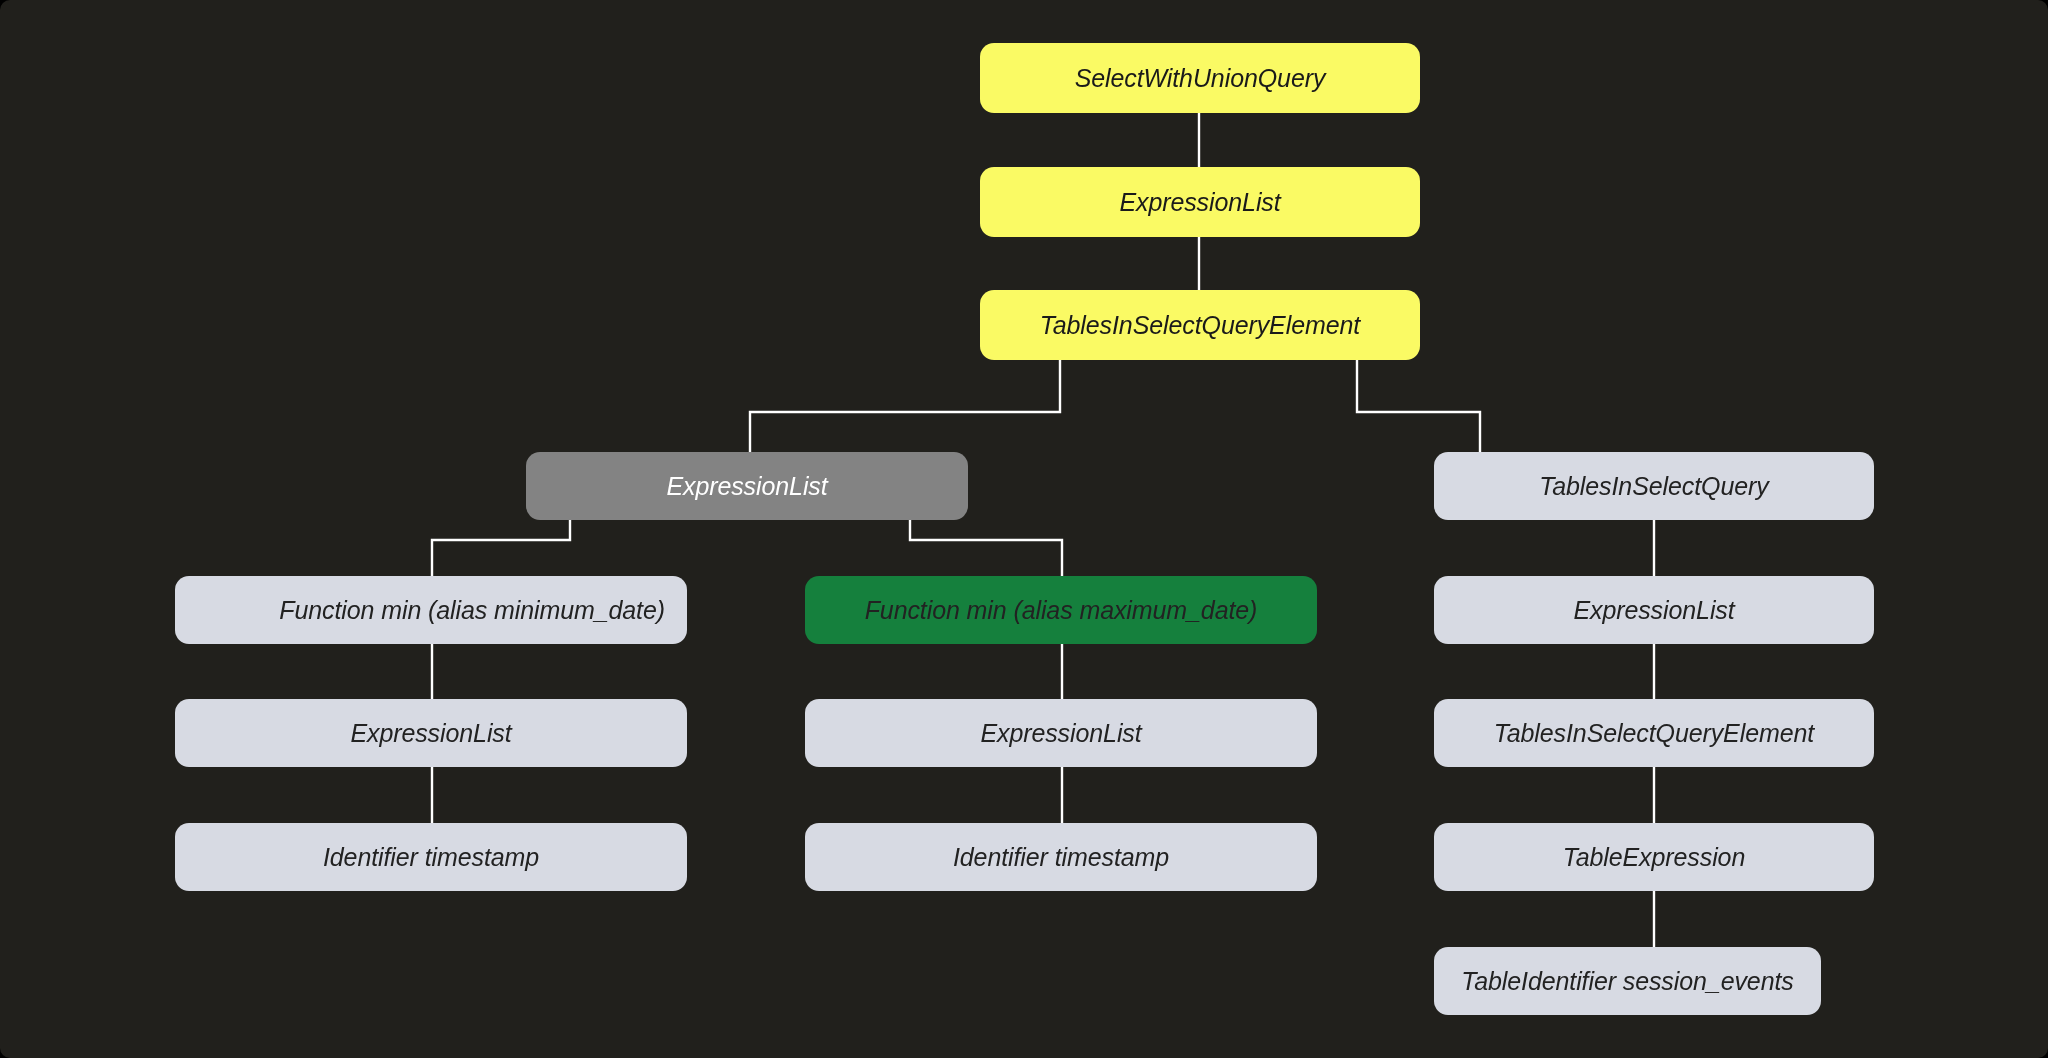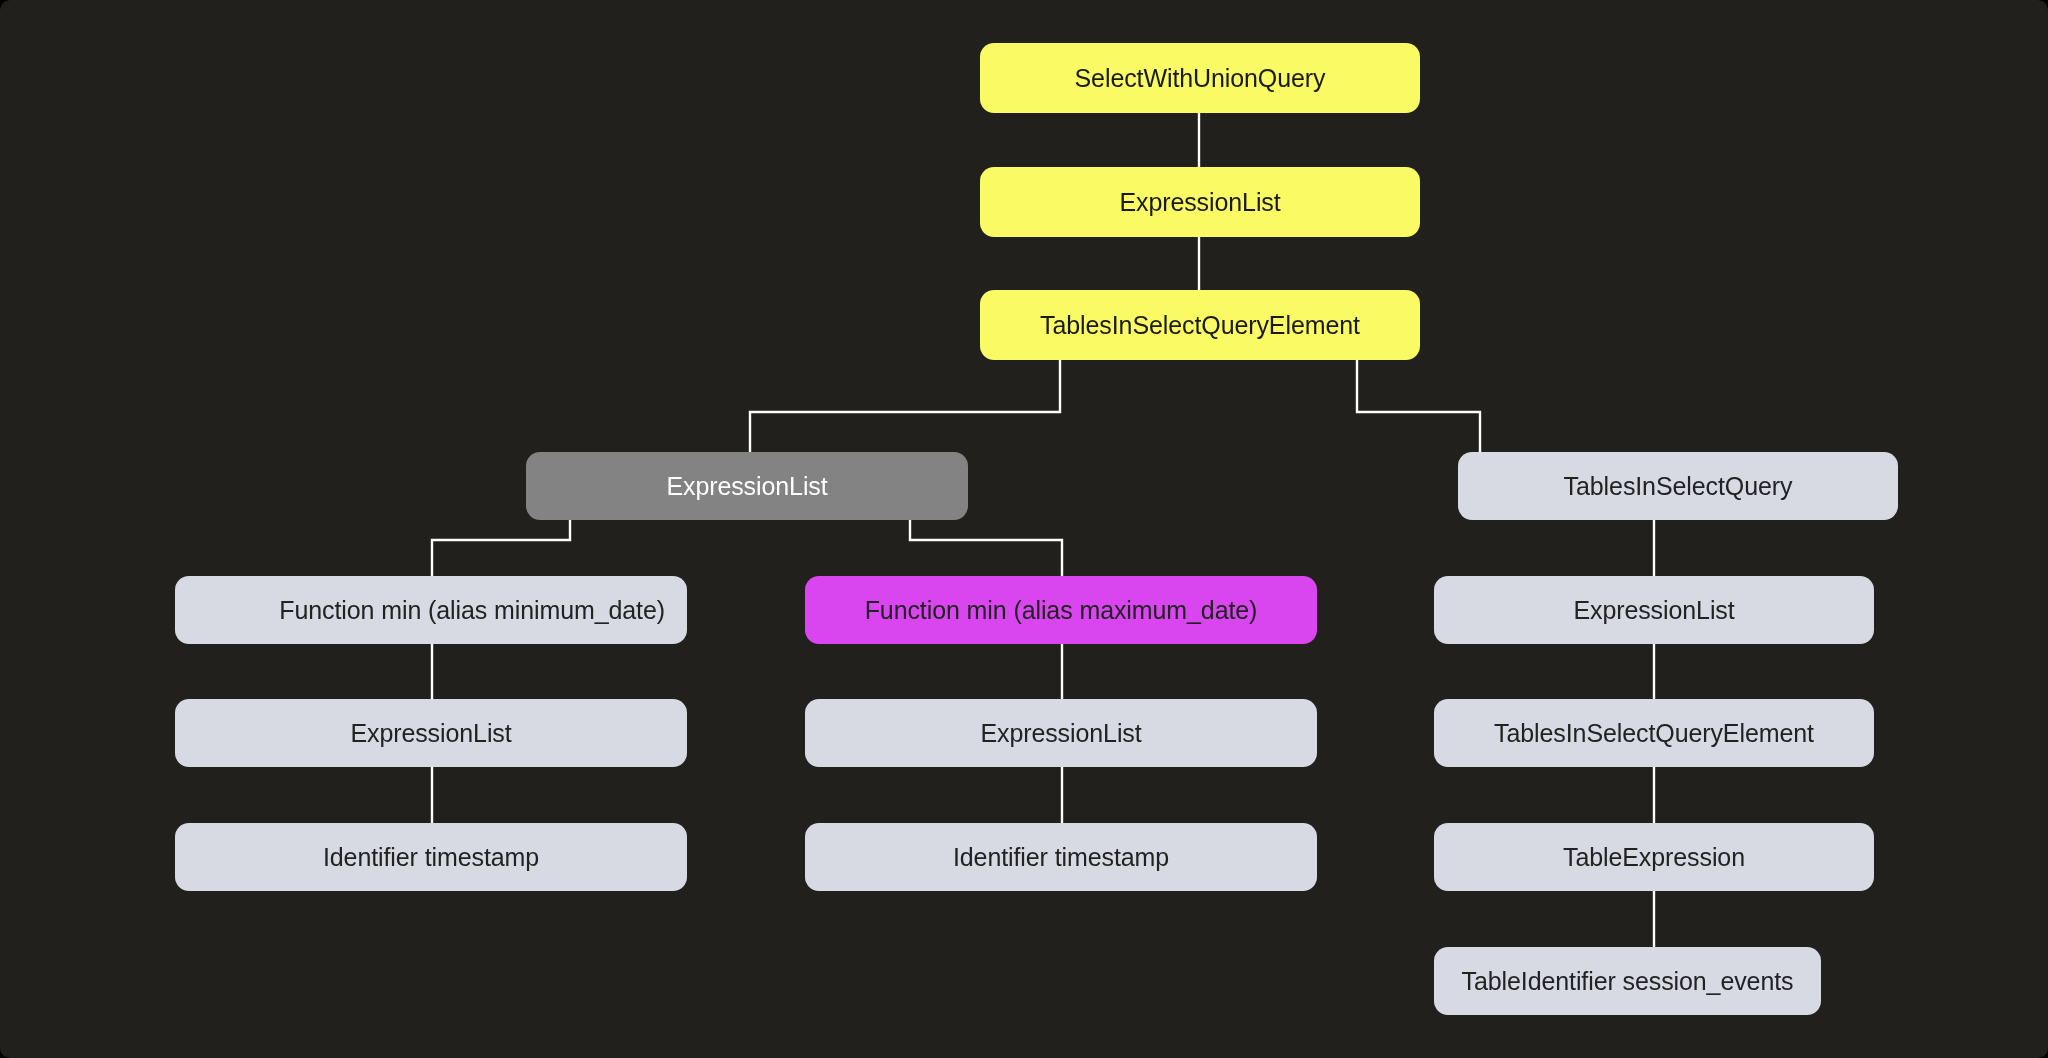--- a/index.html
+++ b/index.html
@@ -44,20 +44,21 @@
     border-radius: 14px;
     padding: 0 22px;
     white-space: nowrap;
     letter-spacing: -0.1px;
     user-select: none;
   }
 
   .node-label {
     display: block;
     line-height: 1;
+    font-style: italic;
   }
 
   
   .node.root {
     background: #FAFA64;
     color: #1A1A1A;
   }
   .node.selected {
     background: #838383;
     color: #FFFFFF;
@@ -95,27 +96,27 @@
       </div>
       <div class="node root" style="left: 980px; top: 167px; width: 440px; height: 70px; font-size: 25px; background: rgb(250, 250, 100); color: rgb(26, 26, 26);">
         <span class="node-label">ExpressionList</span>
       </div>
       <div class="node root" style="left: 980px; top: 290px; width: 440px; height: 70px; font-size: 25px; background: rgb(250, 250, 100); color: rgb(26, 26, 26);">
         <span class="node-label">TablesInSelectQueryElement</span>
       </div>
       <div class="node selected" style="left: 526px; top: 452px; width: 442px; height: 68px; font-size: 25px; background: rgb(131, 131, 131); color: rgb(255, 255, 255);">
         <span class="node-label">ExpressionList</span>
       </div>
-      <div class="node normal" style="left: 1434px; top: 452px; width: 440px; height: 68px; font-size: 25px; background: rgb(215, 218, 227); color: rgb(34, 34, 34); margin-left: 24px;">
+      <div class="node normal" style="left: 1434px; top: 452px; width: 440px; height: 68px; font-size: 25px; background: rgb(215, 218, 227); color: rgb(34, 34, 34);">
         <span class="node-label">TablesInSelectQuery</span>
       </div>
       <div class="node normal" style="left: 175px; top: 576px; width: 512px; height: 68px; font-size: 25px; background: rgb(215, 218, 227); color: rgb(34, 34, 34); justify-content: flex-end;">
         <span class="node-label">Function min (alias minimum_date)</span>
       </div>
-      <div class="node normal" style="left: 805px; top: 576px; width: 512px; height: 68px; font-size: 25px; background: #d946ef; color: rgb(34, 34, 34);">
+      <div class="node normal" style="left: 805px; top: 576px; width: 512px; height: 68px; font-size: 25px; background: #15803d; color: rgb(34, 34, 34);">
         <span class="node-label">Function min (alias maximum_date)</span>
       </div>
       <div class="node normal" style="left: 1434px; top: 576px; width: 440px; height: 68px; font-size: 25px; background: rgb(215, 218, 227); color: rgb(34, 34, 34);">
         <span class="node-label">ExpressionList</span>
       </div>
       <div class="node normal" style="left: 175px; top: 699px; width: 512px; height: 68px; font-size: 25px; background: rgb(215, 218, 227); color: rgb(34, 34, 34);">
         <span class="node-label">ExpressionList</span>
       </div>
       <div class="node normal" style="left: 805px; top: 699px; width: 512px; height: 68px; font-size: 25px; background: rgb(215, 218, 227); color: rgb(34, 34, 34);">
         <span class="node-label">ExpressionList</span>

